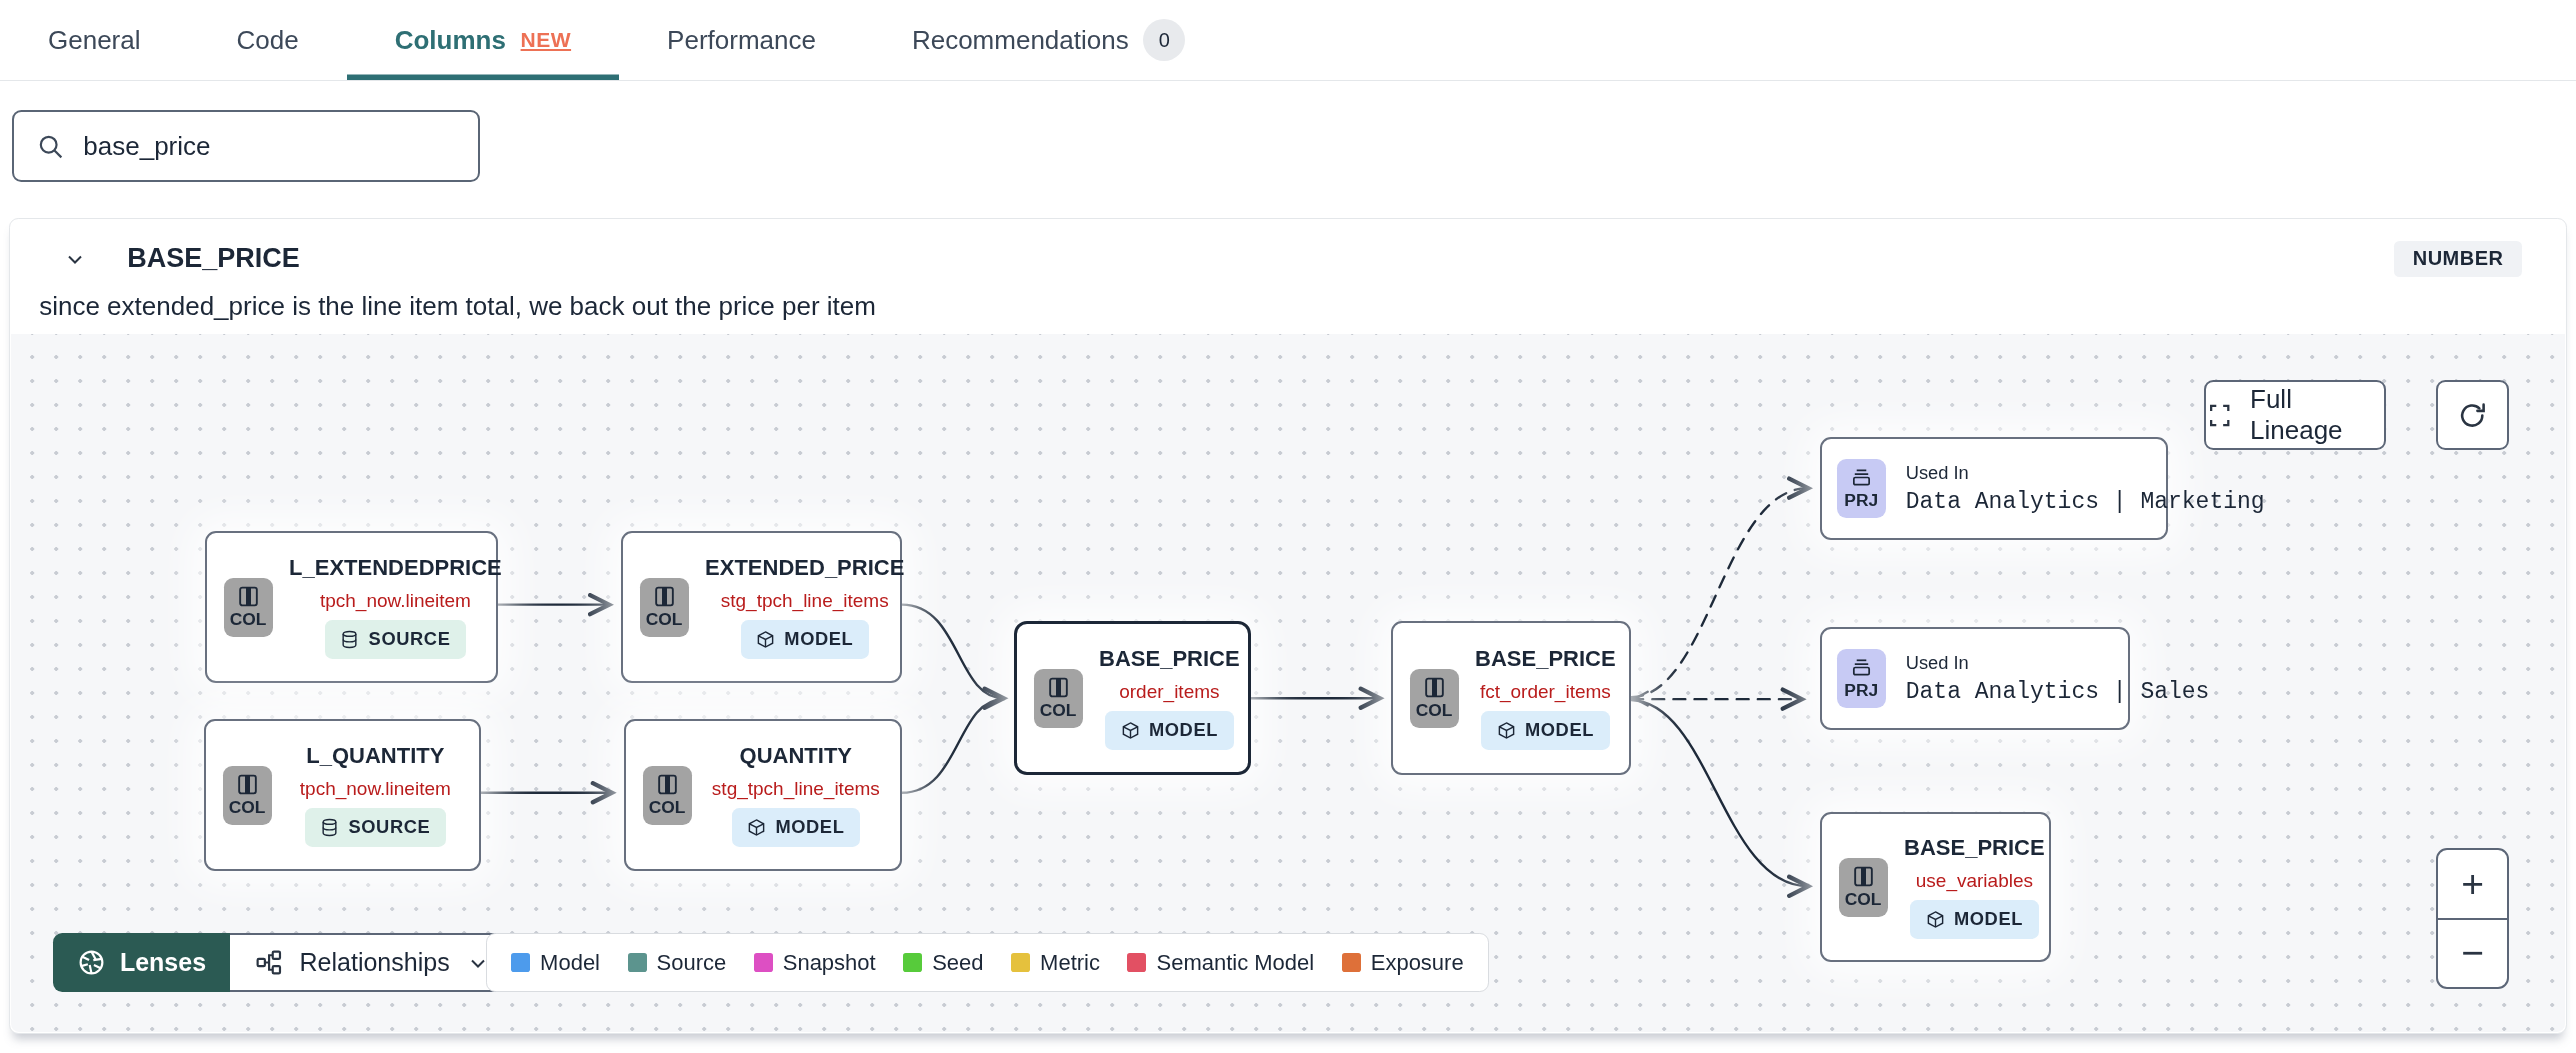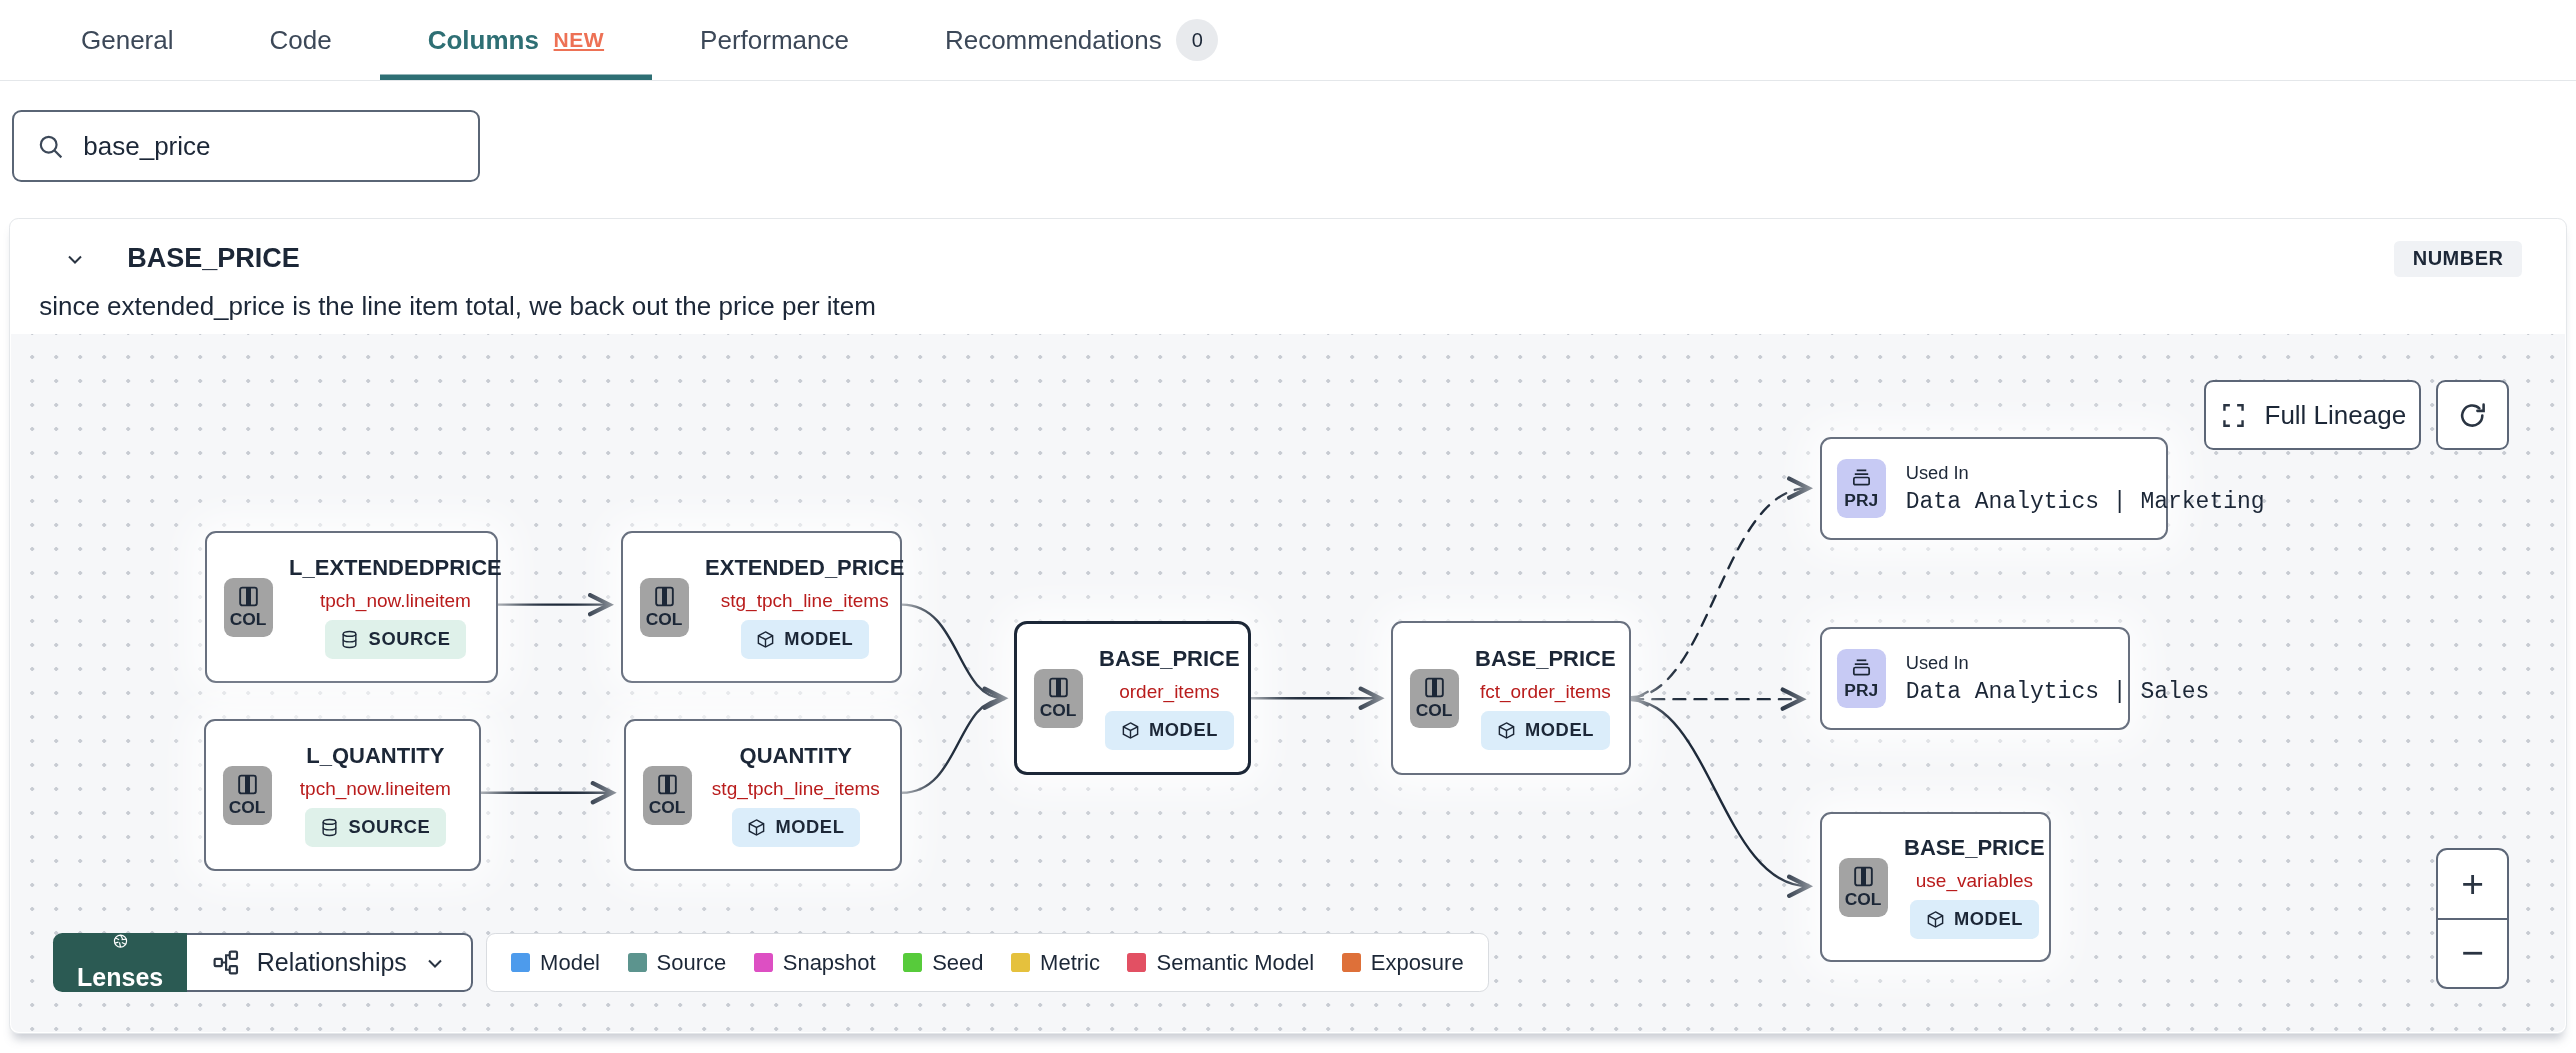--- a/index.html
+++ b/index.html
@@ -10,21 +10,21 @@
     color: #1C2737;
     position: relative;
     overflow: hidden;
   }
   svg { display: block; }
 
   
   .tabbar {
     position: absolute; top: 0; left: 0; right: 0; height: 81px;
     border-bottom: 1.8px solid #E4E7EA;
-    display: flex; align-items: stretch; padding-left: 33px;
+    display: flex; align-items: stretch; 
     background: #fff;
   }
   .tab {
     display: flex; align-items: center; gap: 14.7px;
     padding: 0 48px; font-size: 26px; font-weight: 500; color: #3C4858;
     cursor: pointer; white-space: nowrap;
   }
   .tab.active { color: #2E6F74; font-weight: 700; box-shadow: inset 0 -5.5px 0 #2E6F74; }
   .new-badge { color: #ED7155; font-size: 21px; font-weight: 700; letter-spacing: 0.5px; text-decoration: underline; }
   .count-badge {
@@ -96,38 +96,38 @@
   .usedin-body { display: flex; flex-direction: column; gap: 4.6px; align-items: flex-start; }
   .usedin-kicker { font-size: 18.3px; color: #1C2737; }
   .usedin-name { font-size: 23px; font-weight: 500; white-space: nowrap; font-family: Liberation Mono, monospace; }
 
   
   .btn {
     position: absolute; background: #fff; border: 2.3px solid #5C6677;
     border-radius: 9.2px; display: flex; align-items: center; justify-content: center;
     color: #1C2737; cursor: pointer;
   }
-  .full-lineage { left: 2193px; top: 46px; width: 217px; height: 70px; gap: 16.5px; font-size: 26px; font-weight: 500; }
+  .full-lineage { left: 2193px; top: 46px; width: 182px; height: 70px; gap: 16.5px; font-size: 26px; font-weight: 500; }
   .refresh-btn  { left: 2425px; top: 46px; width: 73px; height: 70px; }
   .zoomctl {
     position: absolute; left: 2425px; top: 514px; width: 73px; height: 141px;
     background: #fff; border: 2.3px solid #5C6677; border-radius: 11px;
     display: flex; flex-direction: column; overflow: hidden;
   }
   .zoomctl .zbtn {
     flex: 1; display: flex; align-items: center; justify-content: center;
     font-size: 39px; font-weight: 400; color: #2A3442; cursor: pointer;
   }
   .zoomctl .zbtn + .zbtn { border-top: 2.3px solid #5C6677; }
 
   .lenses-group { position: absolute; left: 42px; top: 599px; height: 59px; display: flex; }
   .lenses-btn {
     background: #2B5A53; color: #fff; border-radius: 9.2px 0 0 9.2px;
     display: flex; align-items: center; gap: 13.8px; padding: 0 24px;
-    font-size: 25px; font-weight: 600; cursor: pointer; flex-direction: column;
+    font-size: 25px; font-weight: 600; cursor: pointer;
   }
   .rel-btn {
     background: #fff; border: 2.3px solid #5C6677; border-left: none;
     border-radius: 0 9.2px 9.2px 0; display: flex; align-items: center; gap: 16.5px;
     padding: 0 24px; font-size: 25px; color: #1C2737; cursor: pointer;
   }
 
   .legend {
     position: absolute; left: 475px; top: 599px; height: 59px;
     background: #fff; border: 1.8px solid #D9DCE0; border-radius: 9.2px;

